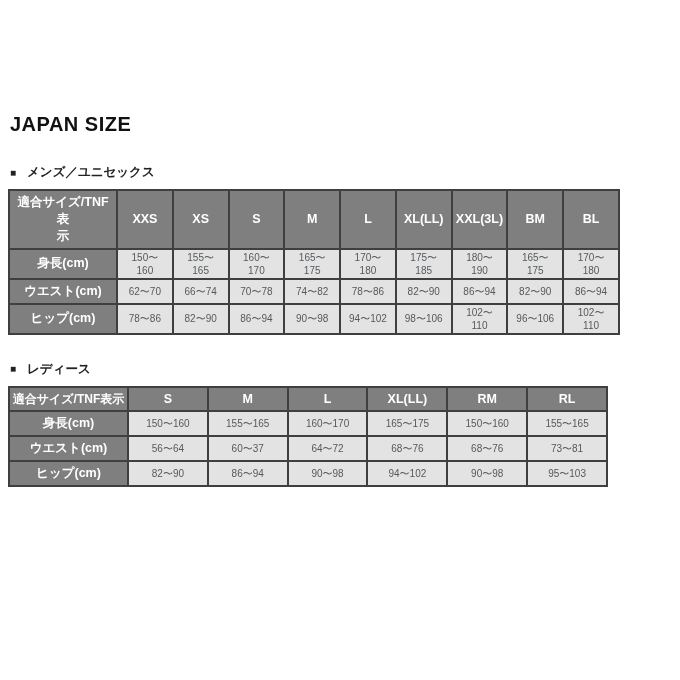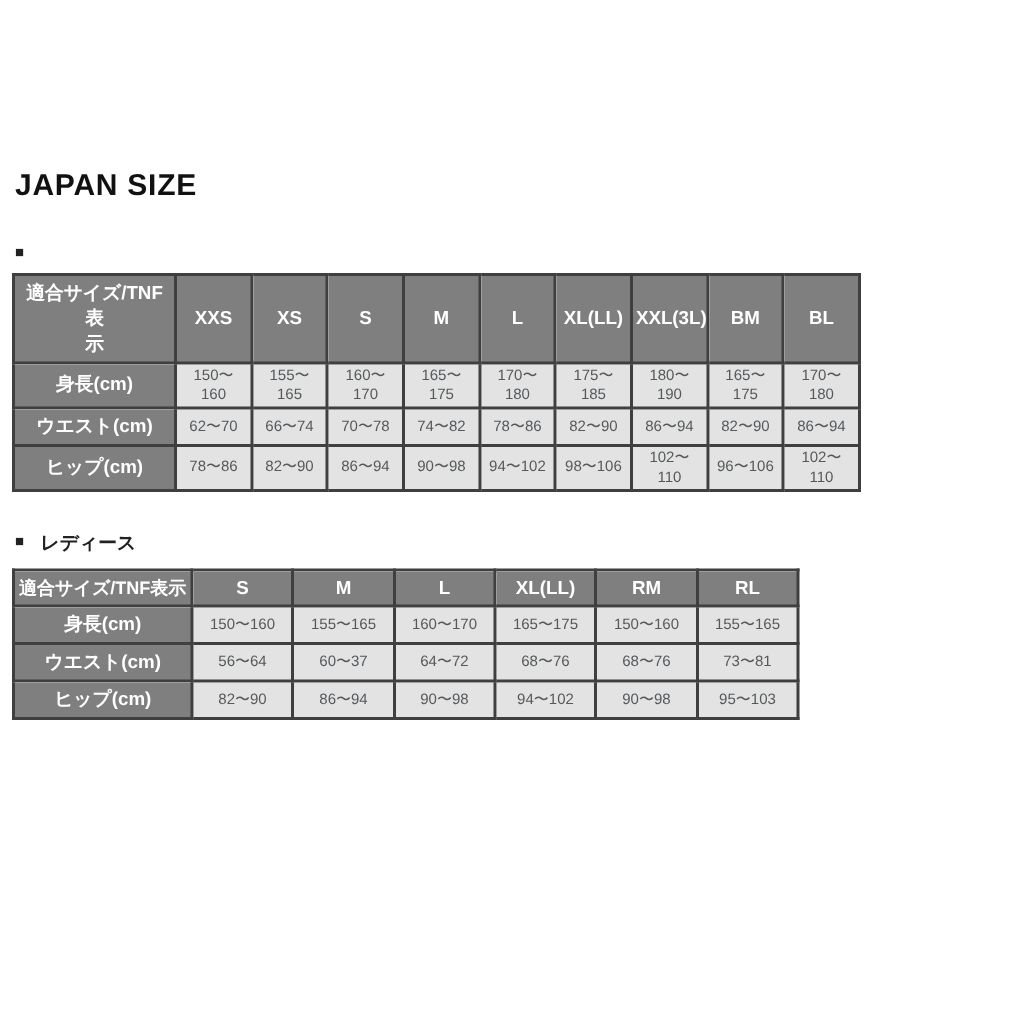--- a/index.html
+++ b/index.html
@@ -44,22 +44,22 @@
     margin-right: 11px;
     color: #222;
   }
   .section-label.ladies { margin-top: 26px; }
 
   table {
     border-collapse: collapse;
     table-layout: fixed;
     margin-top: 8px;
   }
-  #mens-table { width: 566px; }
-  #ladies-table { width: 525px; }
+  #mens-table { width: 612px; }
+  #ladies-table { width: 600px; }
   #mens-table col.c-label { width: 108px; }
   #ladies-table col.c-label { width: 119px; }
 
   th, td {
     border: 2px solid var(--border-c);
     text-align: center;
     vertical-align: middle;
     white-space: pre-line;
     overflow: hidden;
   }
@@ -91,20 +91,21 @@
 </style>
 </head>
 <body>
 
 <div class="page">
 
   <h1 class="page-title">JAPAN SIZE</h1>
 
   <div class="section-label">
     <span class="bullet">■</span>
+    <span>メンズ／ユニセックス</span>
   </div>
 
   <table id="mens-table">
       <colgroup>
         <col class="c-label">
         <col>
         <col>
         <col>
         <col>
         <col>

